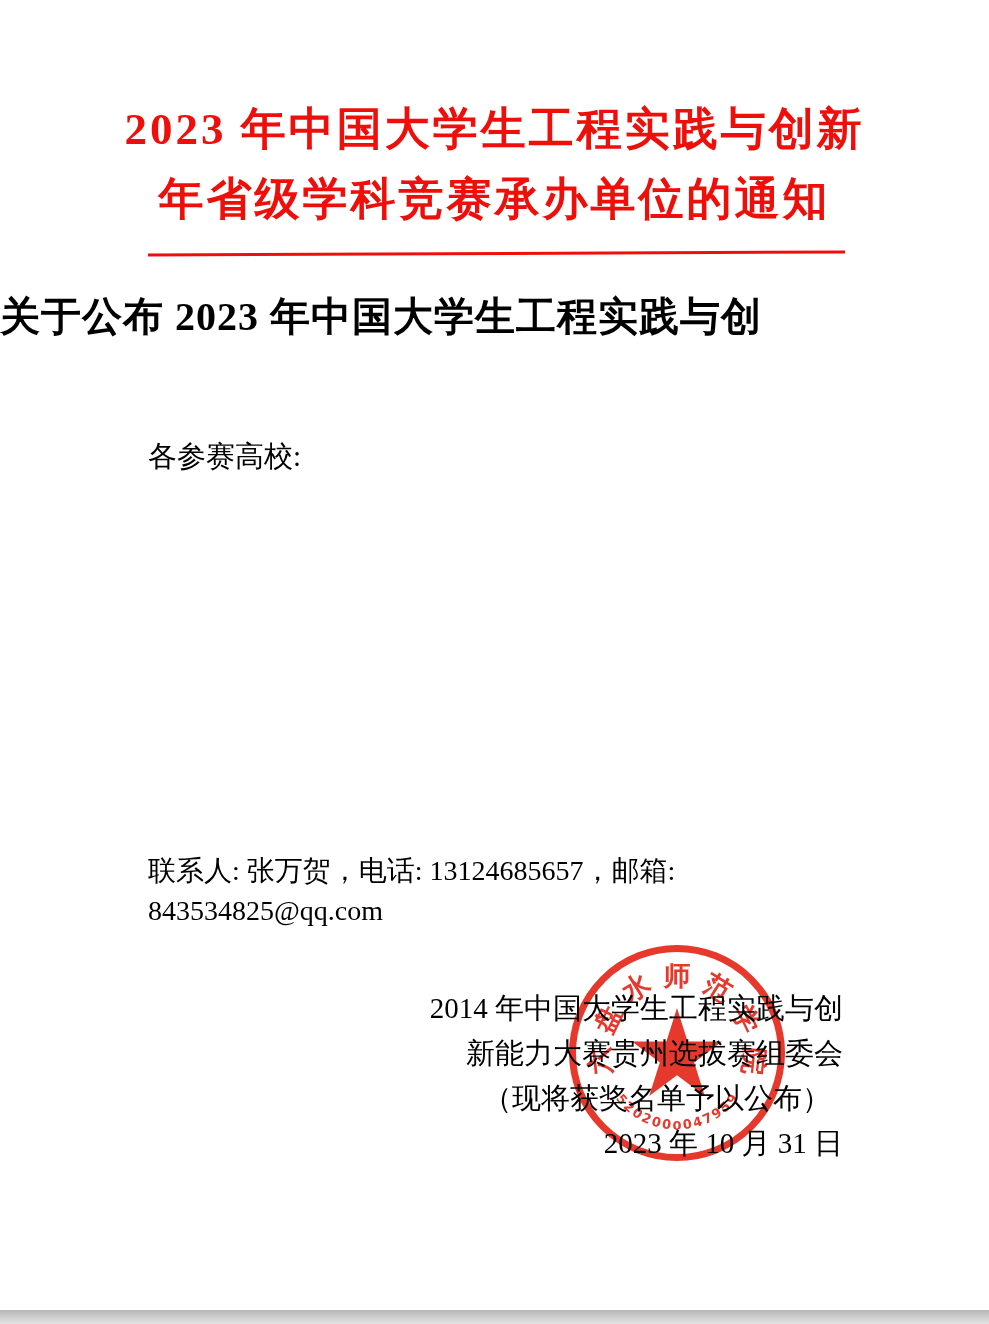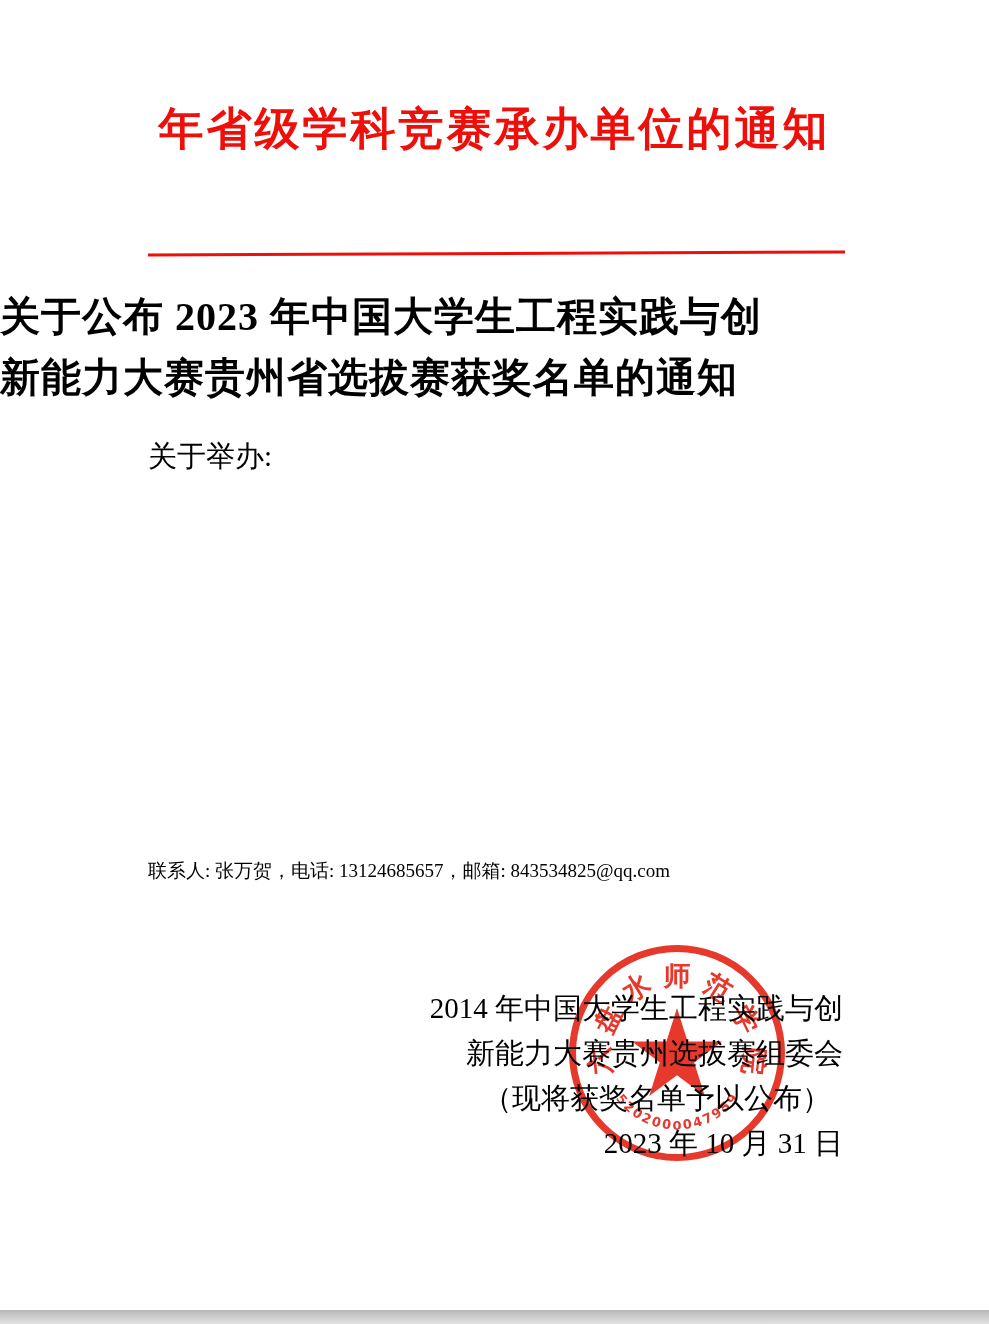--- a/index.html
+++ b/index.html
@@ -28,21 +28,21 @@
 
   
   .body-block{
     position:absolute;top:432px;left:148px;width:698px;
     font-size:29px;line-height:48px;
   }
   .salutation{margin:0;}
   .paragraph{margin:0;text-indent:2em;text-align:justify;}
 
   .contact{
-    position:absolute;top:851px;left:148px;width:720px;font-size:19px;line-height:40px;
+    position:absolute;top:851px;left:148px;width:720px;font-size:28px;line-height:40px;
   }
 
   
   .signature{
     position:absolute;top:986px;right:146px;width:430px;
     text-align:right;font-size:29px;line-height:45px;
   }
   .signature .sig-line3{padding-right:12px;}
 
   
@@ -75,32 +75,32 @@
     position:absolute;left:0;bottom:0;width:100%;height:14px;
     background:linear-gradient(#b7b7b7,#e2e2e2);
   }
 </style>
 </head>
 <body style="--red: #ee0f0a; --seal: #e5281c;">
 
 <div class="page">
 
   <div class="letterhead">
+    <div>2023 年中国大学生工程实践与创新</div>
     <div>年省级学科竞赛承办单位的通知</div>
   </div>
 
   <div class="divider"></div>
 
   <div class="notice-title">
     <div>关于公布 2023 年中国大学生工程实践与创</div>
-    <div>新能力大赛贵州省选拔赛获奖名单的通知</div>
   </div>
 
   <div class="body-block">
-    <p class="salutation">关于举办:</p>
+    <p class="salutation">各参赛高校:</p>
   </div>
 
   <div class="contact">联系人: 张万贺，电话: 13124685657，邮箱: 843534825@qq.com</div>
 
   <div class="signature">
     <div class="sig-line1">2014 年中国大学生工程实践与创</div>
     <div class="sig-line2">新能力大赛贵州选拔赛组委会</div>
     <div class="sig-line3">（现将获奖名单予以公布）</div>
     <div class="sig-date">2023 年 10 月 31 日</div>
   </div>

